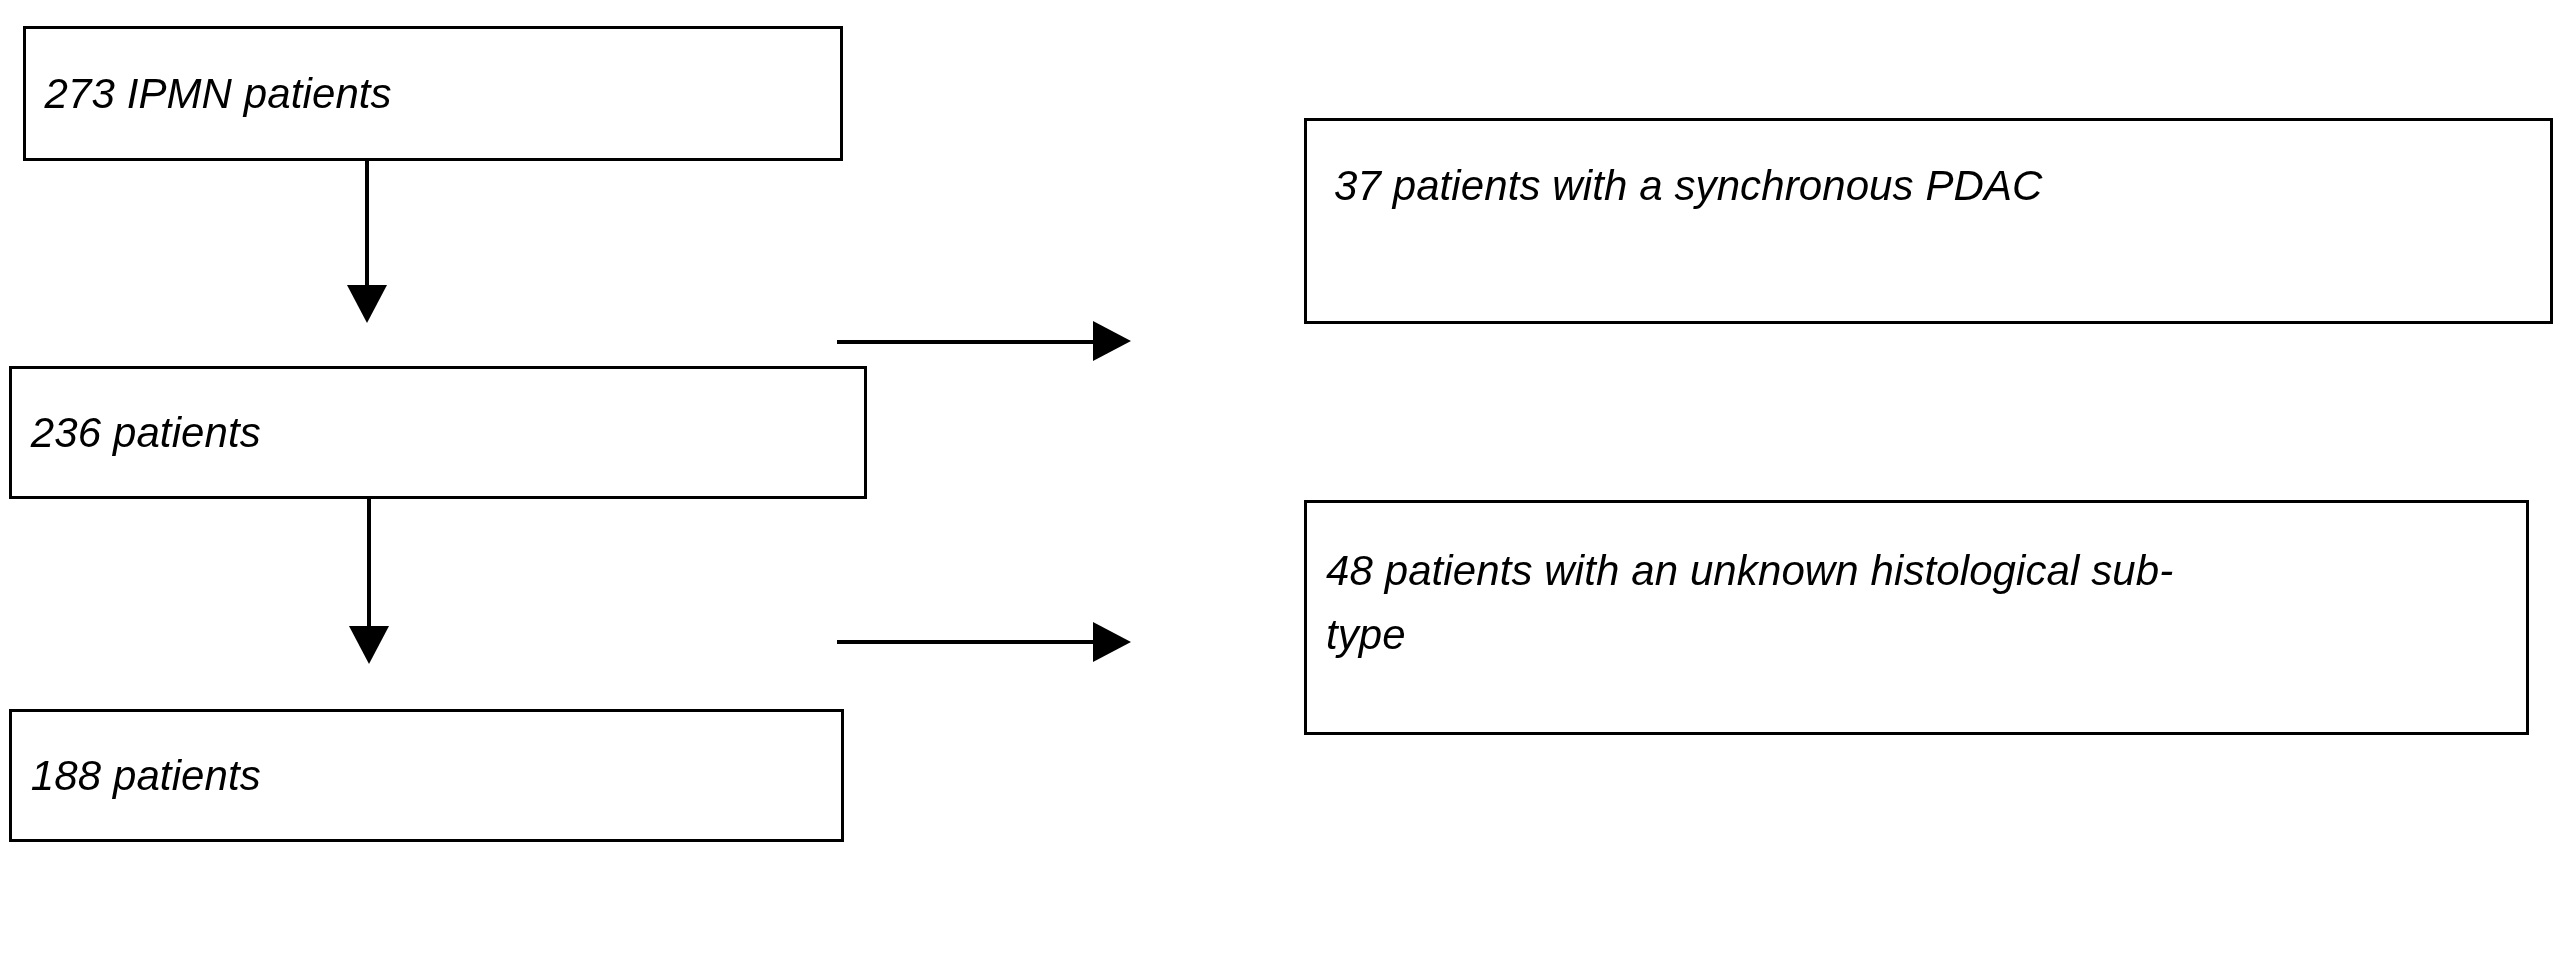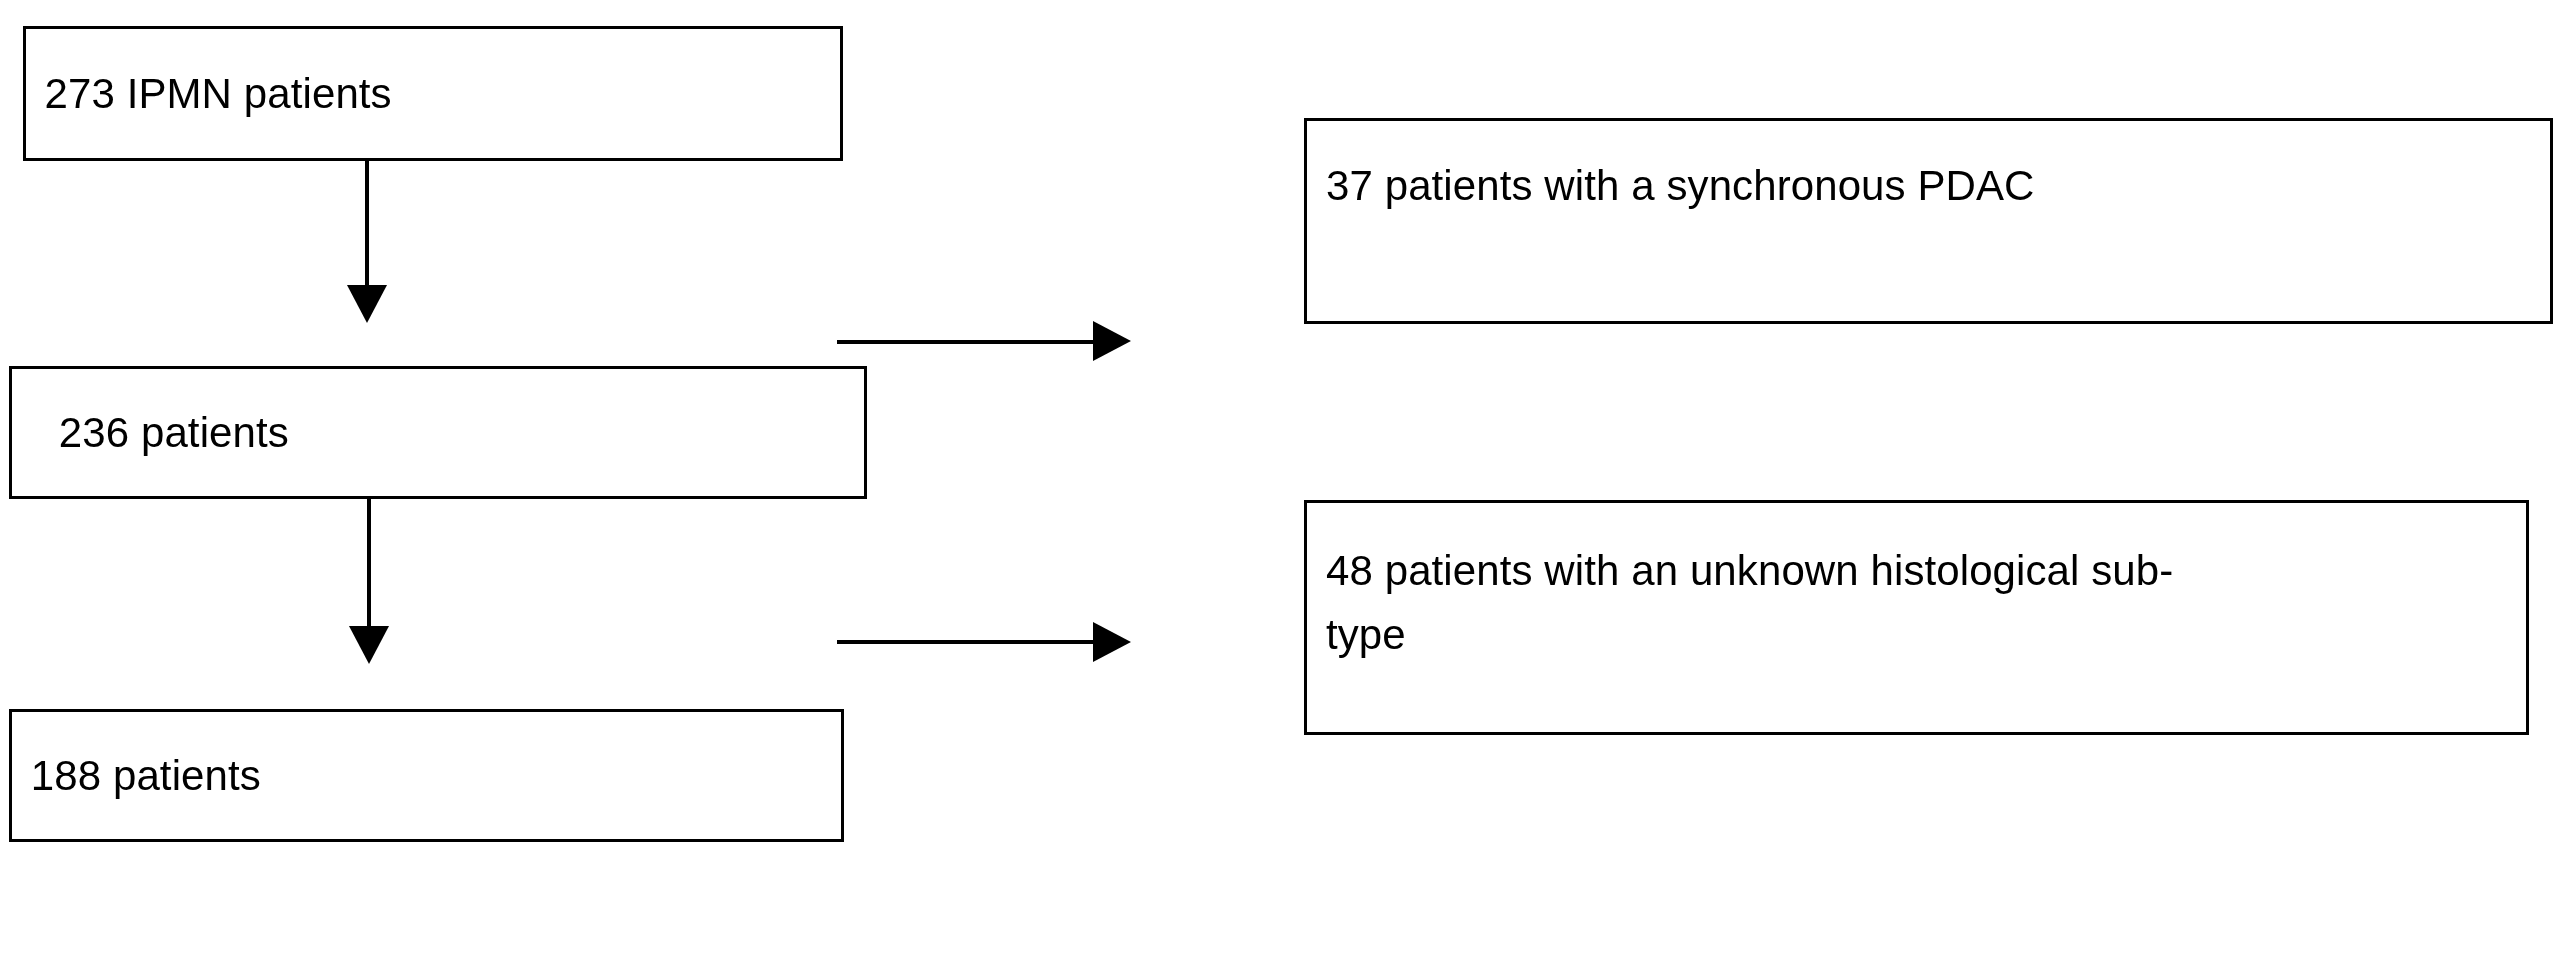--- a/index.html
+++ b/index.html
@@ -8,20 +8,21 @@
     padding: 0;
     background: #ffffff;
   }
   #canvas {
     position: relative;
     width: 2576px;
     height: 864px;
     background: #ffffff;
     overflow: hidden;
     font-family: "Liberation Sans", sans-serif;
+    font-style: italic;
   }
 
   
   .flow-box {
     position: absolute;
     box-sizing: border-box;
     background: #ffffff;
     border: 3.4px solid #000000;
     display: flex;
     align-items: center;
@@ -32,26 +33,26 @@
     padding: 0 19px;
     color: #000000;
     font-family: "Liberation Sans", sans-serif;
     font-size: 42px;
     line-height: 1.52;
     letter-spacing: 0.1px;
     white-space: pre-line;
   }
 
   #box-total        { left: 22.5px;   top: 26px;   width: 820px; height: 135px; }
-  #box-eligible     { left: 8.8px;   top: 366px;  width: 858px; height: 133px; padding-left: 28px; }
+  #box-eligible     { left: 8.8px;   top: 366px;  width: 858px; height: 133px; }
   #box-included     { left: 8.8px;   top: 709px; width: 835px; height: 133px; justify-content: center; }
   #box-excluded-pdac{ left: 1304px; top: 118px;  width: 1249px; height: 206px; }
   #box-excluded-unknown { left: 1304px; top: 500px; width: 1225px; height: 235px; }
 
-  #box-excluded-pdac .box-text { padding-bottom: 71px; }
+  #box-excluded-pdac .box-text { padding-bottom: 71px; margin-left: 8px; }
   #box-excluded-unknown .box-text { padding-bottom: 29px; }
 
   
   .connector { position: absolute; }
 
   .v-line {
     position: absolute;
     width: 4.1px;
     background: #000000;
   }

